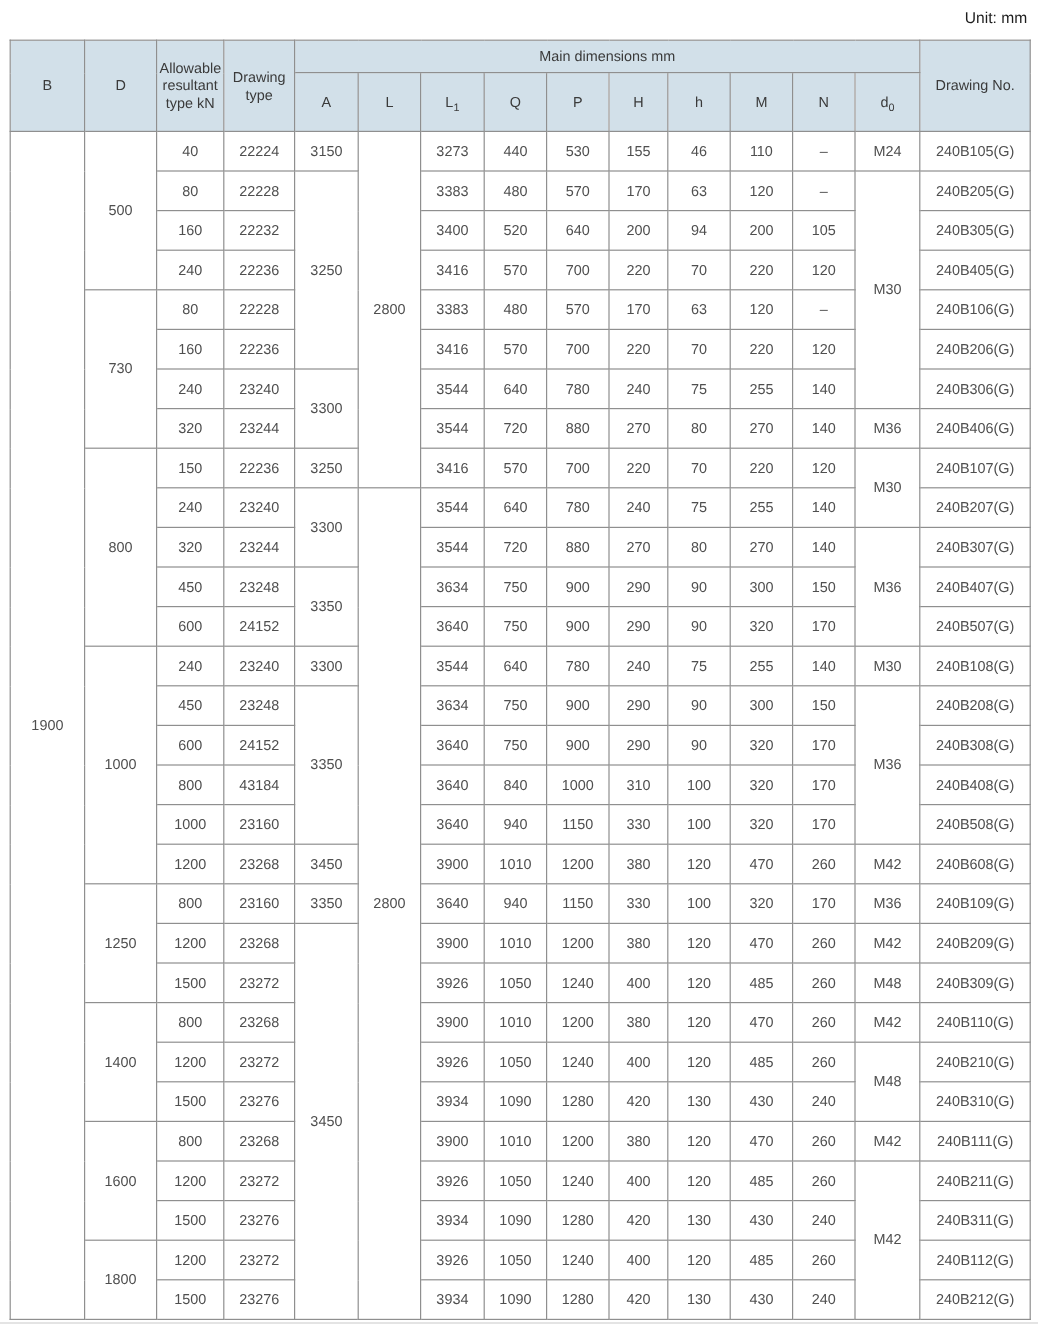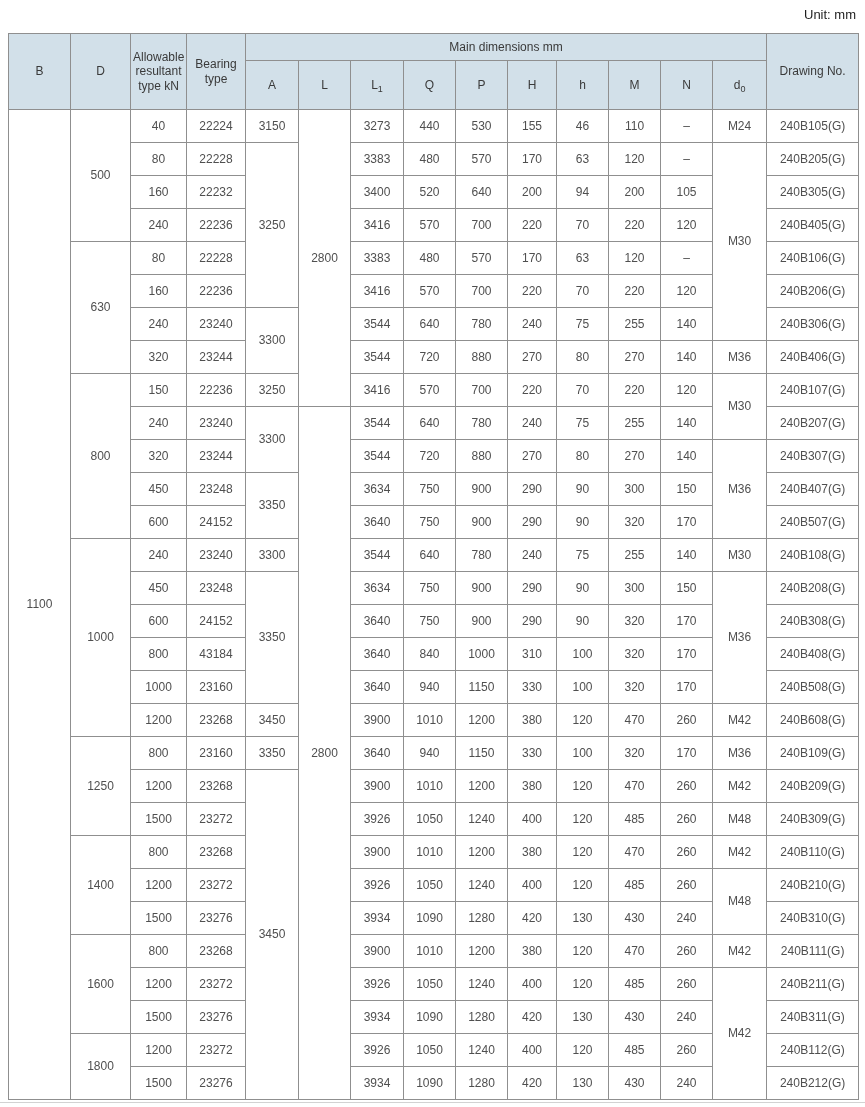--- a/index.html
+++ b/index.html
@@ -58,40 +58,40 @@
       <col style="width:52px">
     <col style="width:52px">
       <col style="width:54px">
       <col style="width:92px">
   </colgroup>
   <thead>
     <tr class="top">
       <th rowspan="2">B</th>
       <th rowspan="2">D</th>
       <th rowspan="2">Allowable resultant type kN</th>
-      <th rowspan="2">Bearing type</th>
+      <th rowspan="2">Drawing type</th>
       <th colspan="10">Main dimensions mm</th>
       <th rowspan="2">Drawing No.</th>
     </tr>
     <tr class="sub" id="dim-row">
         <th>A</th>
         <th>L</th>
         <th>L<sub>1</sub></th>
         <th>Q</th>
         <th>P</th>
         <th>H</th>
         <th>h</th>
         <th>M</th>
         <th>N</th>
         <th>d<sub>0</sub></th>
       </tr>
   </thead>
   <tbody id="tbody">
       <tr>
-        <td rowspan="30">1100</td>
+        <td rowspan="30">1900</td>
         <td rowspan="4">500</td>
         <td>40</td>
         <td>22224</td>
         <td>3150</td>
         <td rowspan="9">2800</td>
         <td>3273</td>
         <td>440</td>
         <td>530</td>
         <td>155</td>
         <td>46</td>
@@ -132,21 +132,21 @@
         <td>3416</td>
         <td>570</td>
         <td>700</td>
         <td>220</td>
         <td>70</td>
         <td>220</td>
         <td>120</td>
         <td>240B405(G)</td>
       </tr>
       <tr>
-        <td rowspan="4">630</td>
+        <td rowspan="4">730</td>
         <td>80</td>
         <td>22228</td>
         <td>3383</td>
         <td>480</td>
         <td>570</td>
         <td>170</td>
         <td>63</td>
         <td>120</td>
         <td>–</td>
         <td>240B106(G)</td>

